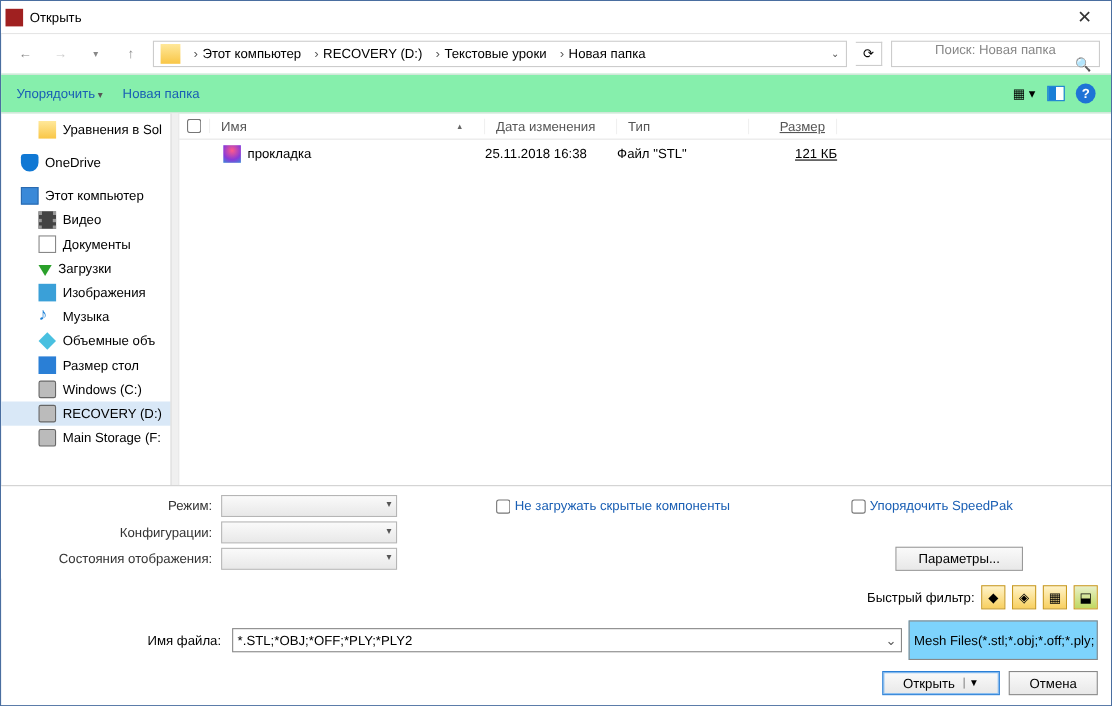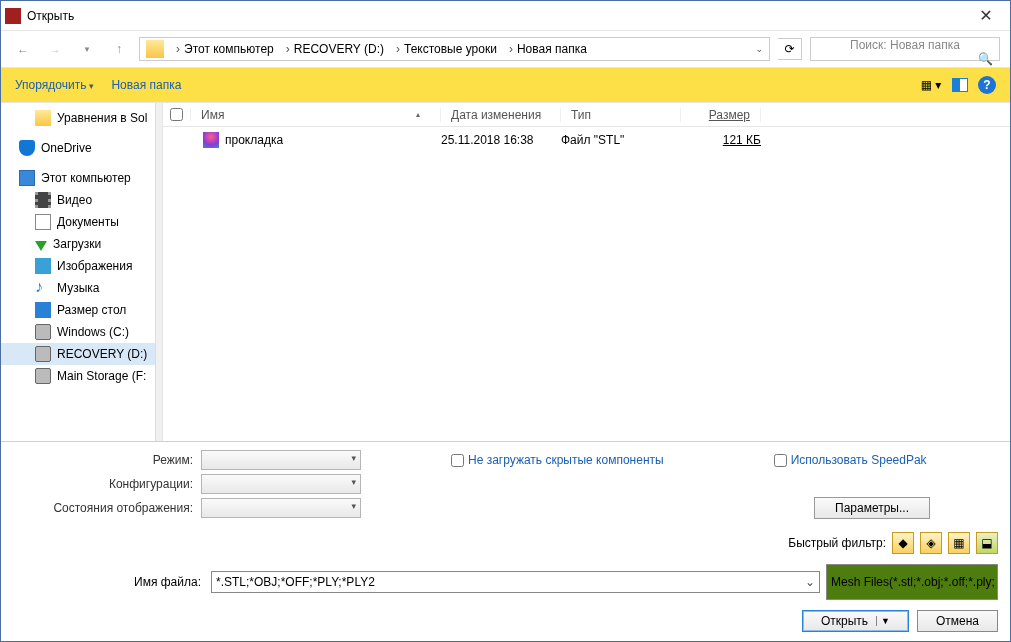--- a/index.html
+++ b/index.html
@@ -10,21 +10,21 @@
 .titlebar .close { width: 40px; height: 28px; display:flex; align-items:center; justify-content:center; font-size:16px; color:#333; }
 .navbar { height: 36px; display: flex; align-items: center; padding: 4px 10px; gap: 8px; }
 .navbtn { width: 24px; height: 24px; display:flex; align-items:center; justify-content:center; color:#888; }
 .addrbar { flex:1; height: 24px; border: 1px solid #ccc; display:flex; align-items:center; padding: 0 2px; }
 .addrbar .folder-ico { width:18px; height:18px; background: linear-gradient(#ffe89a,#f9c646); margin: 0 4px; }
 .crumb { display:flex; align-items:center; height:100%; padding: 0 4px; }
 .crumb .sep { margin: 0 4px; color:#555; }
 .refresh { width:24px; height:22px; display:flex; align-items:center; justify-content:center; border:1px solid #ccc; border-left:none;}
 .searchbox { width: 190px; height:24px; border:1px solid #ccc; display:flex; align-items:center; padding: 0 6px; color:#888;flex-direction:column; }
 .searchbox .sicon { margin-left:auto; }
-.toolbar { height: 36px; background: #fde047; border-top:1px solid #e5e5e5; border-bottom:1px solid #e5e5e5; display:flex; align-items:center; padding: 0 14px; gap: 18px; }
+.toolbar { height: 36px; background: #86efac; border-top:1px solid #e5e5e5; border-bottom:1px solid #e5e5e5; display:flex; align-items:center; padding: 0 14px; gap: 18px; }
 .toolbar .tb-link { color: #1a5fb4; }
 .toolbar .drop::after { content:" ▾"; font-size:9px; color:#555; }
 .toolbar .right { margin-left:auto; display:flex; align-items:center; gap:10px; }
 .hico { width:22px; height:18px; display:inline-flex; align-items:center; justify-content:center; }
 .help { width:18px; height:18px; border-radius:50%; background:#1e73d6; color:#fff; display:flex; align-items:center; justify-content:center; font-size:12px; font-weight:bold;}
 .main { display:flex; height: 338px; }
 .tree { width: 162px; border-right:1px solid #e5e5e5; overflow:hidden; padding: 4px 0; position:relative; }
 .tree::after { content:""; position:absolute; right:0; top:0; bottom:0; width:6px; background:#f0f0f0; border-left:1px solid #ddd;}
 .tree-row { height:22px; display:flex; align-items:center; padding-left: 18px; gap:6px; white-space:nowrap; }
 .tree-row.sub { padding-left: 34px; }
@@ -60,21 +60,21 @@
 .optcombo::after{content:"▾"; position:absolute; right:4px; top:2px; font-size:9px; color:#555;}
 .chklabel { color:#1a5fb4; display:flex; align-items:center; gap:4px; }
 .chklabel input { width:13px; height:13px; }
 .parambtn { height:22px; padding: 0 20px; background:linear-gradient(#fafafa,#e8e8e8); border:1px solid #999; }
 .filterrow { display:flex; align-items:center; justify-content:flex-end; padding: 6px 12px; gap:6px; }
 .filterbtn { width:22px; height:22px; background:linear-gradient(#fff3c8,#f8d060); border:1px solid #c99a20; display:flex; align-items:center; justify-content:center;}
 .fnrow { display:flex; align-items:center; padding: 4px 12px; gap:6px;}
 .fnlabel { width:192px; text-align:right; padding-right:4px;}
 .fncombo { flex:1; height:22px; border:1px solid #888; padding: 0 4px; display:flex; align-items:center;}
 .fncombo::after{content:"⌄"; margin-left:auto; color:#555;}
-.typecombo { width:172px; height:22px; border:1px solid #888; background:#4d7c0f; padding: 17px 4px; display:flex; align-items:center; white-space:nowrap; overflow:hidden;}
+.typecombo { width:172px; height:22px; border:1px solid #888; background:#7dd3fc; padding: 17px 4px; display:flex; align-items:center; white-space:nowrap; overflow:hidden;}
 .typecombo::after{content:"⌄"; margin-left:auto; color:#555;}
 .btnrow { display:flex; justify-content:flex-end; padding: 6px 12px 10px; gap:8px;}
 .btn { height:22px; padding: 0 18px; background:linear-gradient(#fafafa,#e8e8e8); border:1px solid #888; display:flex; align-items:center;}
 .btn.primary { border:1px solid #2a7fd6; box-shadow: 0 0 0 1px #8abef0 inset;}
 .btn .drop { border-left:1px solid #888; margin-left:8px; padding-left:4px; font-size:9px;}
 </style>
 </head>
 <body>
 
 <div class="titlebar">
@@ -153,20 +153,24 @@
         <div class="tico ico-dl"></div>
         <span>Загрузки</span>
       </div>
       <div class="tree-row sub">
         <div class="tico ico-img"></div>
         <span>Изображения</span>
       </div>
       <div class="tree-row sub">
         <div class="tico ico-mus">♪</div>
         <span>Музыка</span>
+      </div>
+      <div class="tree-row sub">
+        <div class="tico ico-3d"></div>
+        <span>Объемные объ</span>
       </div>
       <div class="tree-row sub">
         <div class="tico ico-desk"></div>
         <span>Размер стол</span>
       </div>
       <div class="tree-row sub">
         <div class="tico ico-disk"></div>
         <span>Windows (C:)</span>
       </div>
       <div class="tree-row sub sel">
@@ -211,21 +215,21 @@
     <div class="optlabel">Режим:</div>
     <div class="optcombo"></div>
     <div style="width:90px"></div>
     <label class="chklabel">
         <input type="checkbox" style="">
         <span>Не загружать скрытые компоненты</span>
       </label>
     <div style="width:110px"></div>
     <label class="chklabel">
         <input type="checkbox" style="">
-        <span>Использовать SpeedPak</span>
+        <span>Упорядочить SpeedPak</span>
       </label>
   </div>
   <div class="optrow">
     <div class="optlabel">Конфигурации:</div>
     <div class="optcombo"></div>
   </div>
   <div class="optrow">
     <div class="optlabel" style="line-height:12px">Состояния отображения:</div>
     <div class="optcombo"></div>
     <div style="flex:1"></div>

